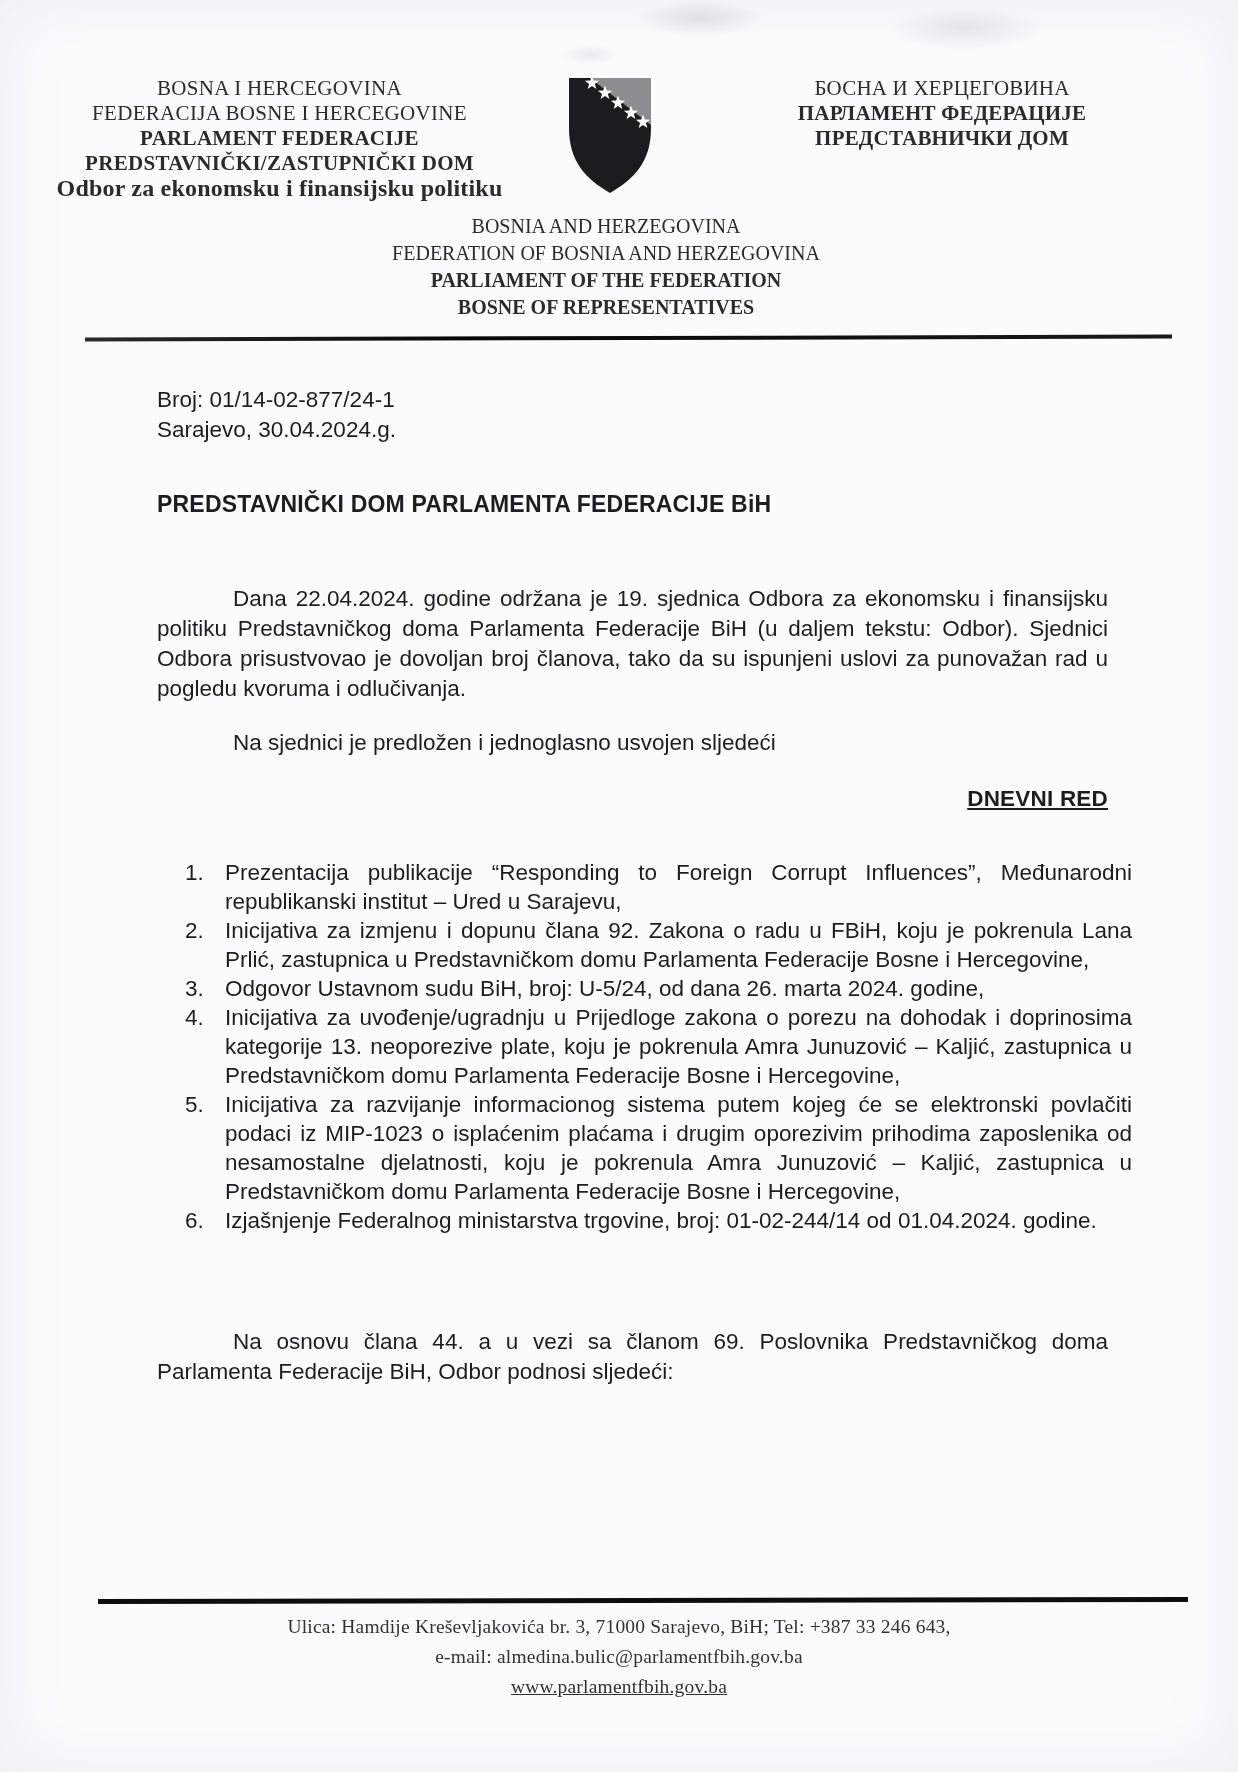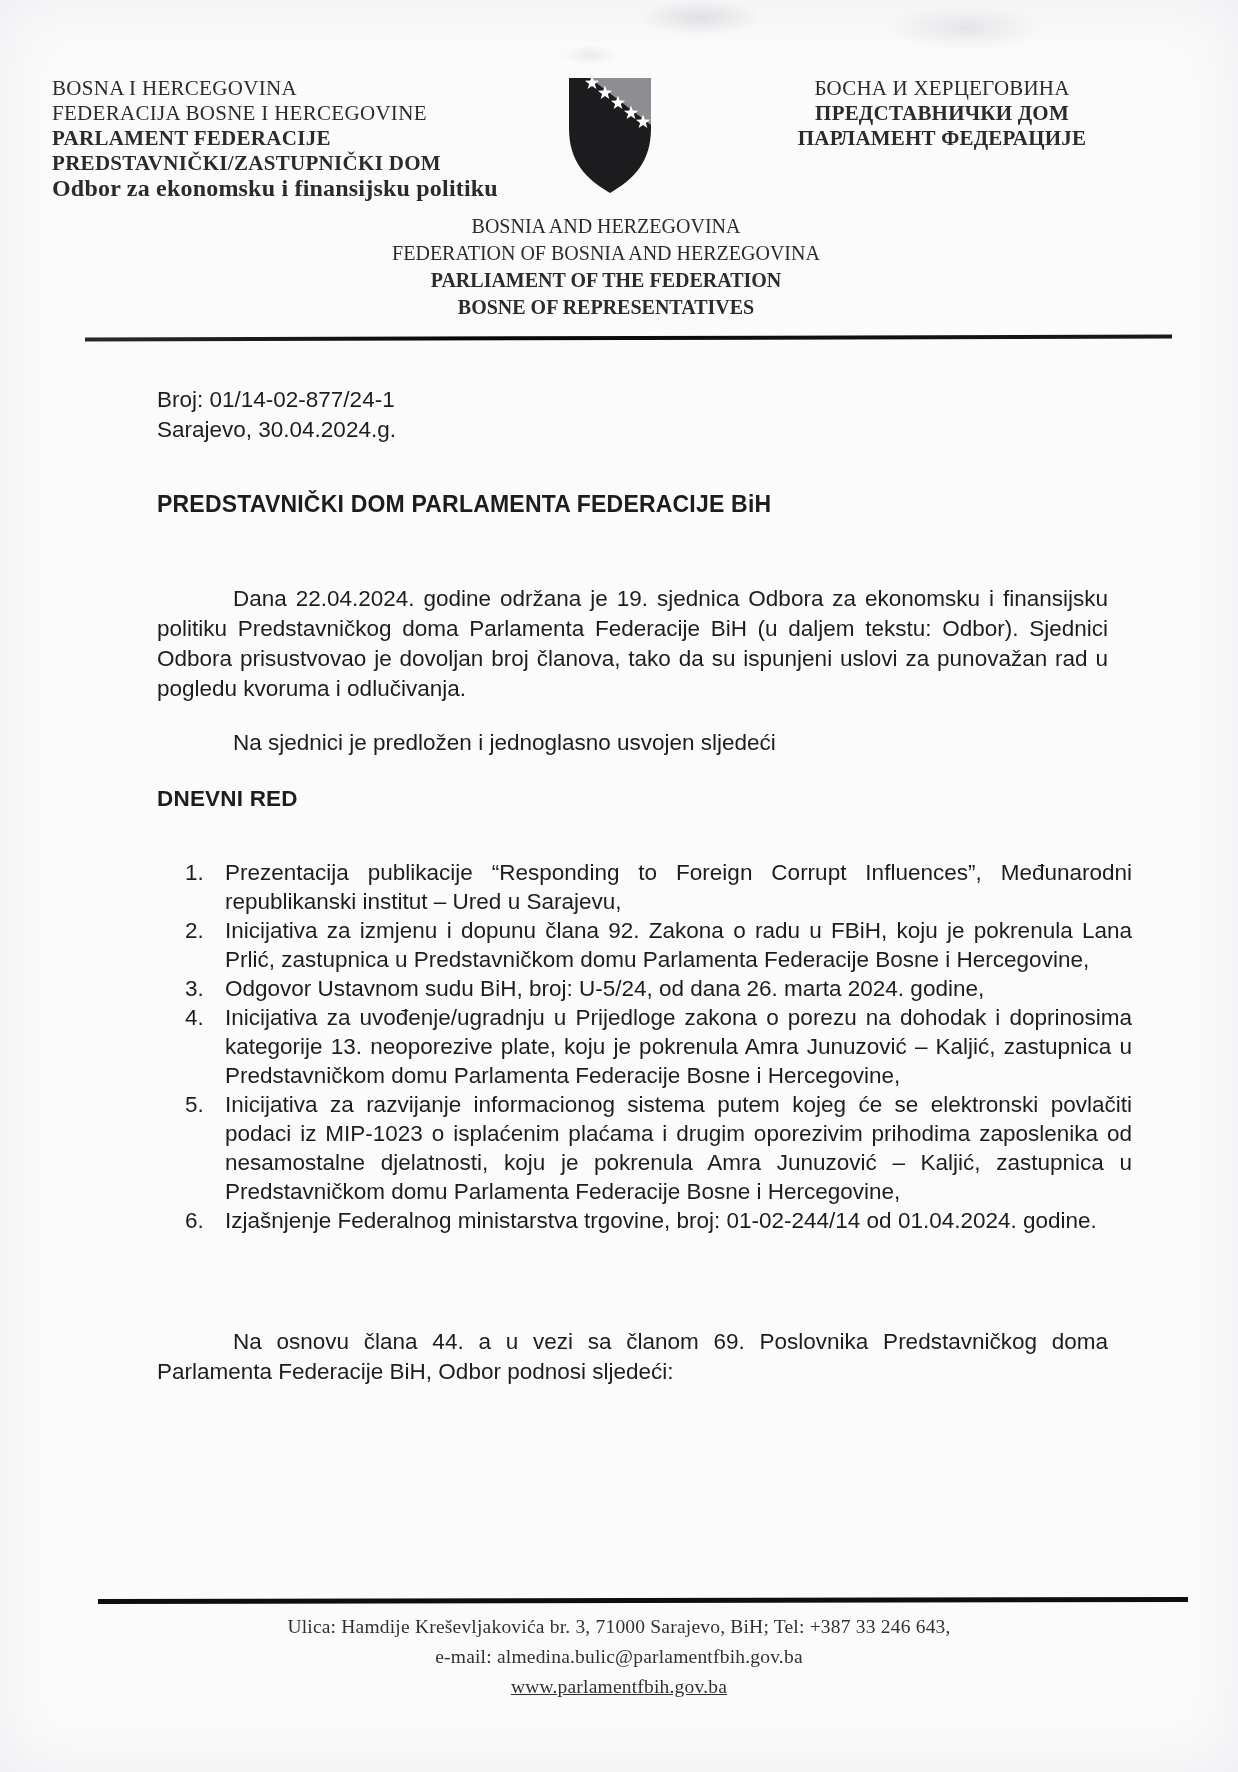--- a/index.html
+++ b/index.html
@@ -12,40 +12,40 @@
   .scan-smudge {
     position:absolute; top:0; left:0; right:0; height:70px; pointer-events:none;
     background:
       radial-gradient(ellipse 90px 26px at 700px 18px, rgba(140,140,150,.22), transparent 70%),
       radial-gradient(ellipse 110px 32px at 965px 28px, rgba(140,140,150,.18), transparent 70%),
       radial-gradient(ellipse 40px 14px at 590px 55px, rgba(140,140,150,.15), transparent 70%);
   }
 
   
   .hdr { position:relative; height:345px; font-family:"Liberation Serif", serif; color:#2b2b2f; }
-  .hdr-left  { position:absolute; top:76px; left:52px;  width:455px; text-align:left; font-size:21px; line-height:25px; letter-spacing:.3px; }
+  .hdr-left  { position:absolute; top:76px; left:52px;  width:455px; text-align:center; font-size:21px; line-height:25px; letter-spacing:.3px; }
   .hdr-right { position:absolute; top:76px; left:703px; width:478px; text-align:center; font-size:21px; line-height:25px; letter-spacing:.2px; }
   .hdr-emblem{ position:absolute; top:76px; left:566px; width:88px; height:120px; }
   .hdr-center{ position:absolute; top:213px; left:0; right:26px; text-align:center; font-size:20px; line-height:27px; }
   .bold { font-weight:bold; }
   .italic { font-size:24px; letter-spacing:.2px; }
   .rule { background:#121214; }
   .rule-top { position:absolute; top:336px; left:85px; right:66px; height:4px;
               background:linear-gradient(90deg,#2a2a2a,#070707 35%,#1a1a1a); transform:rotate(-0.15deg); }
 
   
   main { padding:0 130px 0 157px; }
   .ref { margin-top:40px; font-size:22.5px; line-height:30px; }
   .doc-title { margin:46px 0 0; font-size:23px; font-weight:bold; letter-spacing:.2px; }
   .para { margin:0; font-size:22.5px; line-height:30px; }
   .indent { text-indent:76px; }
   .justify { text-align:justify; }
   .intro { margin-top:66px; }
   .proposal { margin-top:24px; }
-  .agenda-heading { margin:28px 0 0; font-size:22.5px; font-weight:bold; text-align:left; letter-spacing:.2px; }
+  .agenda-heading { margin:28px 0 0; font-size:22.5px; font-weight:bold; text-align:right; letter-spacing:.2px;text-decoration:underline; }
   ol.agenda { counter-reset:item; list-style:none; margin:46px -24px 0 0; padding:0 0 0 68px; }
   ol.agenda li { counter-increment:item; position:relative; text-align:justify;
                  font-size:22.5px; line-height:29px; margin:0; }
   ol.agenda li::before { content:counter(item) "."; position:absolute; left:-40px; top:0; }
   .closing { margin-top:92px; }
 
   
   .ftr { position:absolute; left:0; right:0; top:1598px; text-align:center;
          font-family:"Liberation Serif", serif; color:#303036; }
   .rule-bottom { height:5px; margin:0 50px 9px 98px; background:#0e0e0f; transform:rotate(-0.1deg); }
@@ -77,22 +77,22 @@
         <use href="#st" transform="translate(26,7)"></use>
         <use href="#st" transform="translate(39,17)"></use>
         <use href="#st" transform="translate(52,27)"></use>
         <use href="#st" transform="translate(65,37)"></use>
         <use href="#st" transform="translate(77,46)"></use>
       </svg>
     </div>
 
     <div class="hdr-right">
       <div>БОСНА И ХЕРЦЕГОВИНА</div>
+      <div class="bold">ПАРЛАМЕНТ ФЕДЕРАЦИЈЕ</div>
       <div class="bold">ПРЕДСТАВНИЧКИ ДОМ</div>
-      <div class="bold">ПАРЛАМЕНТ ФЕДЕРАЦИЈЕ</div>
     </div>
 
     <div class="hdr-center">
       <div>BOSNIA AND HERZEGOVINA</div>
       <div>FEDERATION OF BOSNIA AND HERZEGOVINA</div>
       <div class="bold">PARLIAMENT OF THE FEDERATION</div>
       <div class="bold">BOSNE OF REPRESENTATIVES</div>
     </div>
 
     <div class="rule rule-top"></div>

